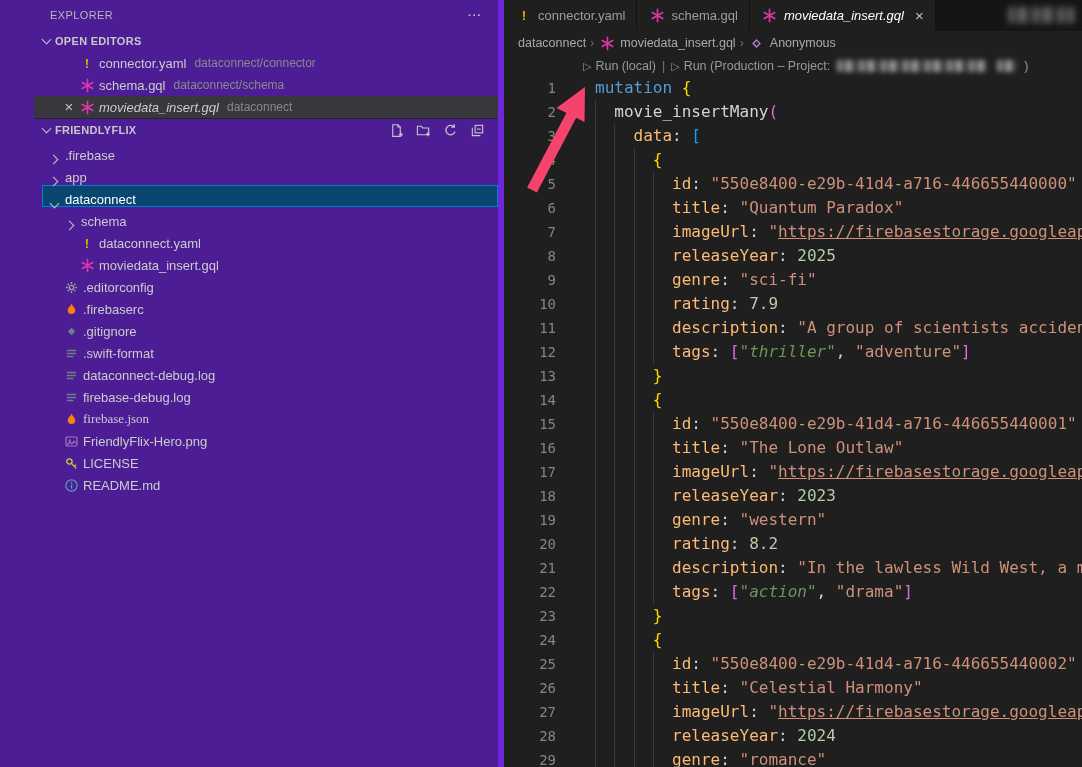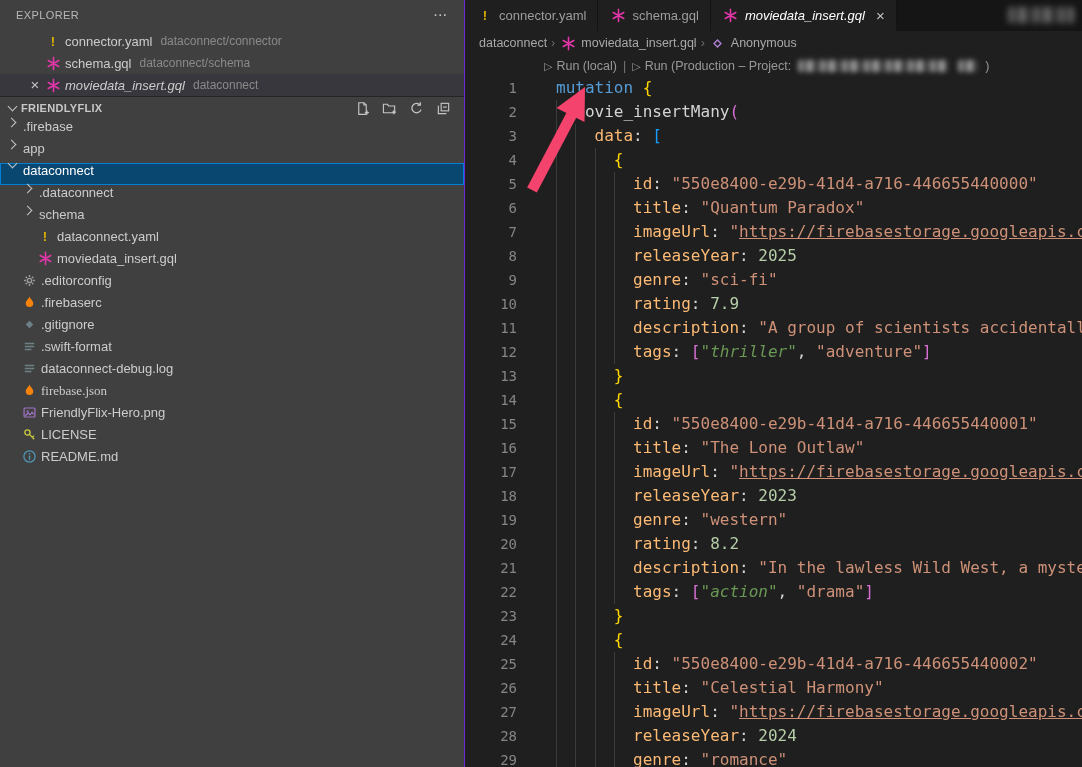--- a/index.html
+++ b/index.html
@@ -1,41 +1,41 @@
 <!DOCTYPE html>
 <html><head>
 <meta charset="utf-8">
 <style>
   html,body{margin:0;padding:0;width:1082px;height:767px;overflow:hidden;background:#1f1f1f;
     font-family:"Liberation Sans",sans-serif;font-size:13px;color:#cccccc;}
   .app{position:relative;width:1082px;height:767px;display:flex;}
 
   
-  .sidebar{width:464px;flex:none;background:#404040;border-right:1px solid #6d28d9;overflow:hidden;}
+  .sidebar{width:464px;flex:none;background:#4c1d95;border-right:6px solid #6d28d9;overflow:hidden;padding-left:34px;}
   .explorer-title-row{height:30px;display:flex;align-items:center;justify-content:space-between;
     padding:0 16px;font-size:11px;letter-spacing:.4px;color:#b8b8b8;}
   .more{cursor:pointer;color:#c5c5c5;font-weight:bold;letter-spacing:1px;}
   .section-header{height:22px;display:flex;align-items:center;font-size:11px;font-weight:700;
     color:#c8c8c8;padding-left:4px;letter-spacing:.3px;cursor:pointer;}
   .section-header.ws{border-top:1px solid #242424;}
   .chevbox{width:17px;flex:none;display:inline-flex;align-items:center;justify-content:center;}
   .chev{display:inline-block;width:6px;height:6px;border-right:1.5px solid #c5c5c5;border-bottom:1.5px solid #c5c5c5;}
   .chev.down{transform:rotate(45deg);margin-top:-3px;}
   .chev.right{transform:rotate(-45deg);margin-left:-2px;}
   .ws-actions{margin-left:auto;display:flex;gap:9px;padding-right:12px;}
   .ws-act{width:18px;height:18px;display:inline-flex;align-items:center;justify-content:center;cursor:pointer;}
 
   .oe-row{height:22px;display:flex;align-items:center;padding-left:26px;cursor:pointer;white-space:nowrap;}
   .oe-row.active{background:#37373d;}
   .oe-close{width:18px;flex:none;text-align:center;}
   .oe-name{margin-left:3px;color:#cccccc;}
   .oe-name.it{font-style:italic;}
   .oe-path{margin-left:8px;color:#8a8a8a;font-size:12px;}
 
-  .tree-row{height:22px;display:flex;align-items:flex-start;cursor:pointer;white-space:nowrap;color:#cccccc;}
+  .tree-row{height:22px;display:flex;align-items:flex-end;cursor:pointer;white-space:nowrap;color:#cccccc;margin-left:8px;}
   .tree-row.selected{background:#094771;outline:1px solid #007fd4;outline-offset:-1px;color:#ffffff;}
   .tree-name{margin-left:3px;}
   .tree-name.fold{margin-left:2px;font-weight:400;}
 
   .icn{width:18px;flex:none;display:inline-flex;align-items:center;justify-content:center;}
   .icn svg{display:block;}
   .excl{color:#ddb100;font-weight:700;font-style:normal;font-size:13px;}
   .xg{font-size:15px;line-height:1;color:#c5c5c5;}
   .moreg{font-weight:700;}
   .playg{font-size:11px;}
@@ -92,20 +92,26 @@
 <body>
 
 <div class="app">
 
   <aside class="sidebar">
     <div class="explorer-title-row">
       <span>EXPLORER</span>
       <span class="more"><span class="moreg">···</span></span>
     </div>
 
+    <div class="section-header">
+      <span class="chevbox">
+          <span class="chev down"></span>
+        </span>
+      <span>OPEN EDITORS</span>
+    </div>
     <div>
         <div class="oe-row">
           <span class="oe-close"></span>
           <span class="icn">
             <b class="excl">!</b>
           </span>
           <span class="oe-name">connector.yaml</span>
           <span class="oe-path">dataconnect/connector</span>
         </div>
         <div class="oe-row">
@@ -192,26 +198,20 @@
         <div class="tree-row selected" style="padding-left: 4px;">
           <span class="chevbox">
             <span class="chev down"></span>
           </span>
           <span class="tree-name fold">dataconnect</span>
         </div>
         <div class="tree-row" style="padding-left: 20px;">
           <span class="chevbox">
             <span class="chev right"></span>
           </span>
-          <span class="tree-name fold">.dataconnect</span>
-        </div>
-        <div class="tree-row" style="padding-left: 20px;">
-          <span class="chevbox">
-            <span class="chev right"></span>
-          </span>
           <span class="tree-name fold">schema</span>
         </div>
         <div class="tree-row" style="padding-left: 36px;">
           <span class="icn">
             <b class="excl">!</b>
           </span>
           <span class="tree-name">dataconnect.yaml</span>
         </div>
         <div class="tree-row" style="padding-left: 36px;">
           <span class="icn">
@@ -266,20 +266,32 @@
           <span class="icn">
             <svg viewBox="0 0 16 16" width="15" height="15">
               <g fill="#6d8086">
                 <rect x="3" y="4" width="10" height="1.6"></rect>
                 <rect x="3" y="7.2" width="10" height="1.6"></rect>
                 <rect x="3" y="10.4" width="7" height="1.6"></rect>
               </g>
             </svg>
           </span>
           <span class="tree-name">dataconnect-debug.log</span>
+        </div>
+        <div class="tree-row" style="padding-left: 20px;">
+          <span class="icn">
+            <svg viewBox="0 0 16 16" width="15" height="15">
+              <g fill="#6d8086">
+                <rect x="3" y="4" width="10" height="1.6"></rect>
+                <rect x="3" y="7.2" width="10" height="1.6"></rect>
+                <rect x="3" y="10.4" width="7" height="1.6"></rect>
+              </g>
+            </svg>
+          </span>
+          <span class="tree-name">firebase-debug.log</span>
         </div>
         <div class="tree-row" style="padding-left: 20px; font-family: Liberation Serif, serif;">
           <span class="icn">
             <svg viewBox="0 0 16 16" width="15" height="15">
               <path d="M8 1.2c.3 2.8 4 4.2 4 7.6a4 4 0 1 1-8 0c0-3.4 3.7-4.8 4-7.6z" fill="#f6820c"></path>
             </svg>
           </span>
           <span class="tree-name">firebase.json</span>
         </div>
         <div class="tree-row" style="padding-left: 20px;">

